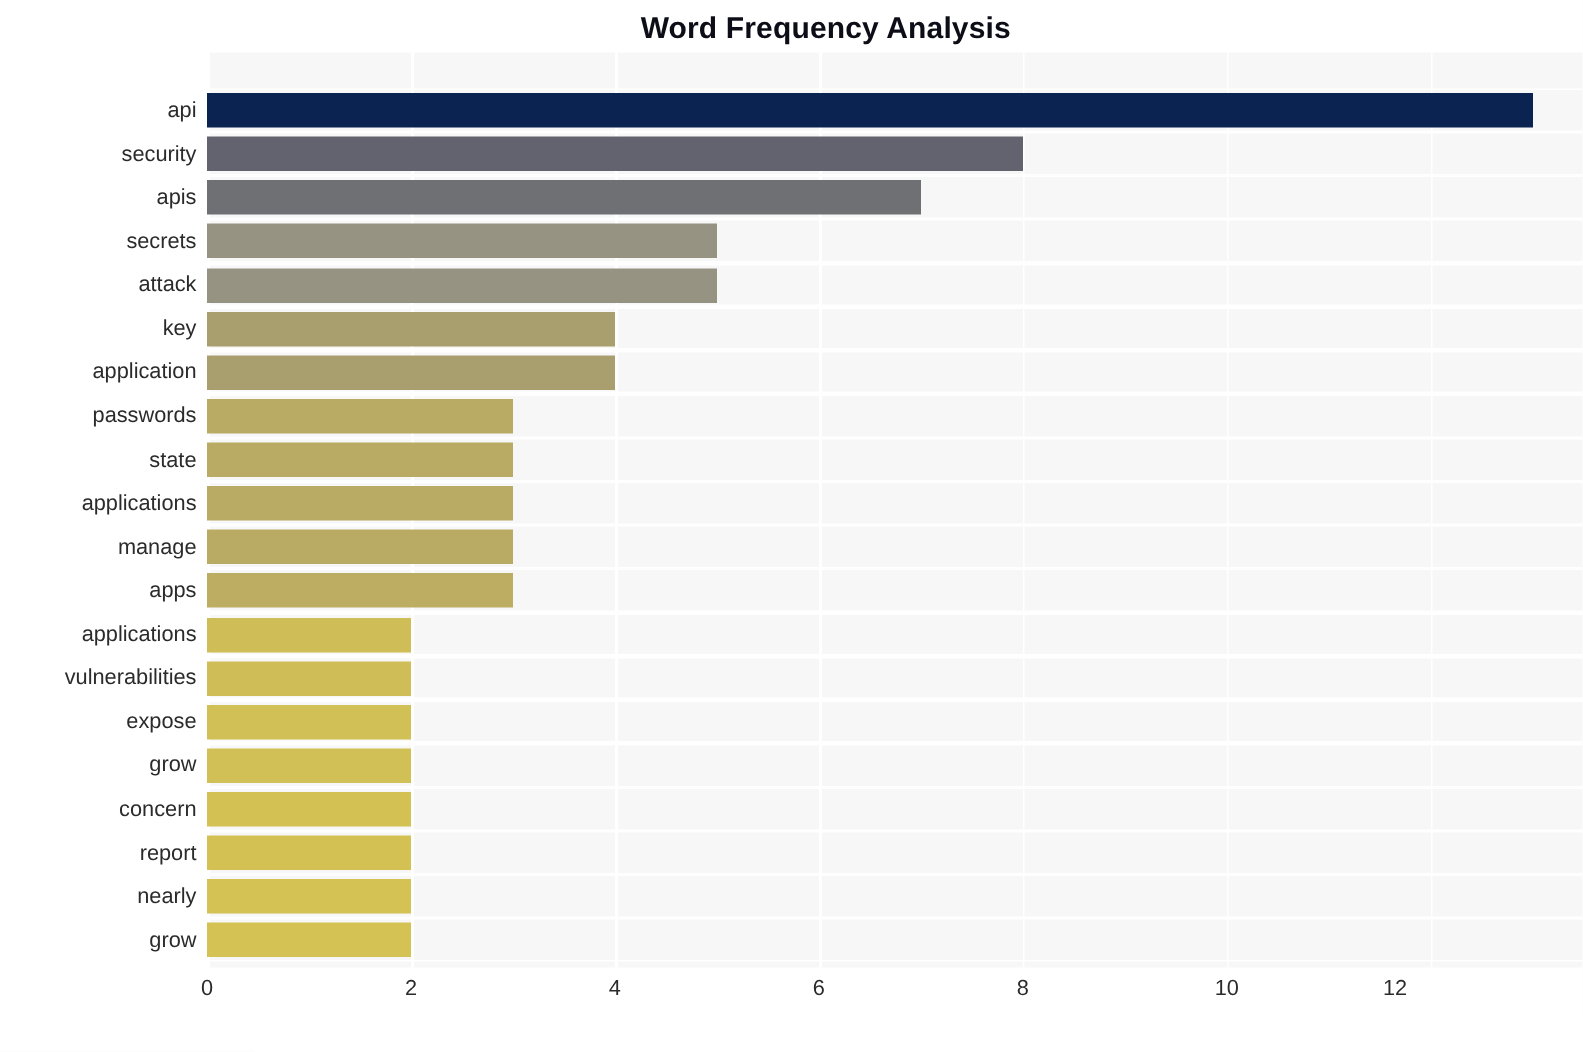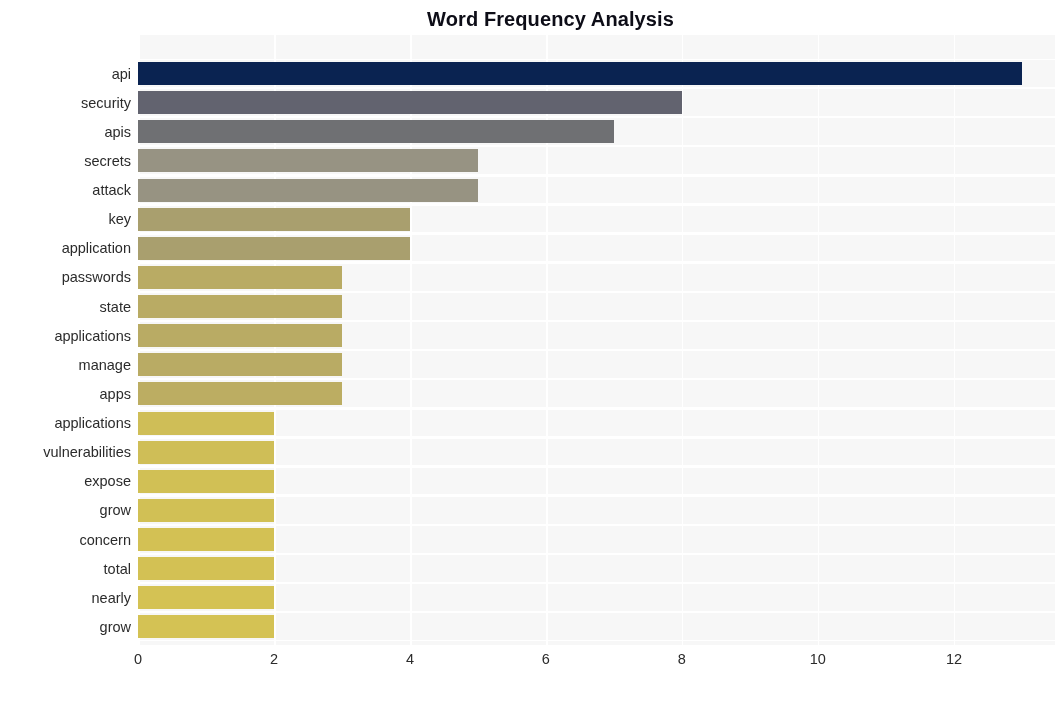--- a/index.html
+++ b/index.html
@@ -194,28 +194,28 @@
       <div class="ylabel" style="top: 234.416px; color: rgb(43, 43, 43);">passwords</div>
       <div class="ylabel" style="top: 263.547px; color: rgb(43, 43, 43);">state</div>
       <div class="ylabel" style="top: 292.678px; color: rgb(43, 43, 43);">applications</div>
       <div class="ylabel" style="top: 321.809px; color: rgb(43, 43, 43);">manage</div>
       <div class="ylabel" style="top: 350.939px; color: rgb(43, 43, 43); padding-left: 47px;">apps</div>
       <div class="ylabel" style="top: 380.07px; color: rgb(43, 43, 43);">applications</div>
       <div class="ylabel" style="top: 409.201px; color: rgb(43, 43, 43);">vulnerabilities</div>
       <div class="ylabel" style="top: 438.332px; color: rgb(43, 43, 43);">expose</div>
       <div class="ylabel" style="top: 467.463px; color: rgb(43, 43, 43); padding-left: 12px;">grow</div>
       <div class="ylabel" style="top: 496.594px; color: rgb(43, 43, 43);">concern</div>
-      <div class="ylabel" style="top: 525.724px; color: rgb(43, 43, 43);">total</div>
+      <div class="ylabel" style="top: 525.724px; color: rgb(43, 43, 43);">report</div>
       <div class="ylabel" style="top: 554.855px; color: rgb(43, 43, 43);">nearly</div>
       <div class="ylabel" style="top: 583.986px; color: rgb(43, 43, 43);">grow</div>
     </div>
   <div id="x-axis-labels">
       <div class="xlabel" style="left: 115px; color: rgb(43, 43, 43);">0</div>
       <div class="xlabel" style="left: 250.971px; color: rgb(43, 43, 43);">2</div>
       <div class="xlabel" style="left: 386.941px; color: rgb(43, 43, 43);">4</div>
       <div class="xlabel" style="left: 522.912px; color: rgb(43, 43, 43);">6</div>
       <div class="xlabel" style="left: 658.883px; color: rgb(43, 43, 43);">8</div>
       <div class="xlabel" style="left: 794.853px; color: rgb(43, 43, 43);">10</div>
-      <div class="xlabel" style="left: 931px; color: rgb(43, 43, 43);">12</div>
+      <div class="xlabel" style="left: 907px; color: rgb(43, 43, 43);">12</div>
     </div>
 
 
 </div>
 
 </body></html>

